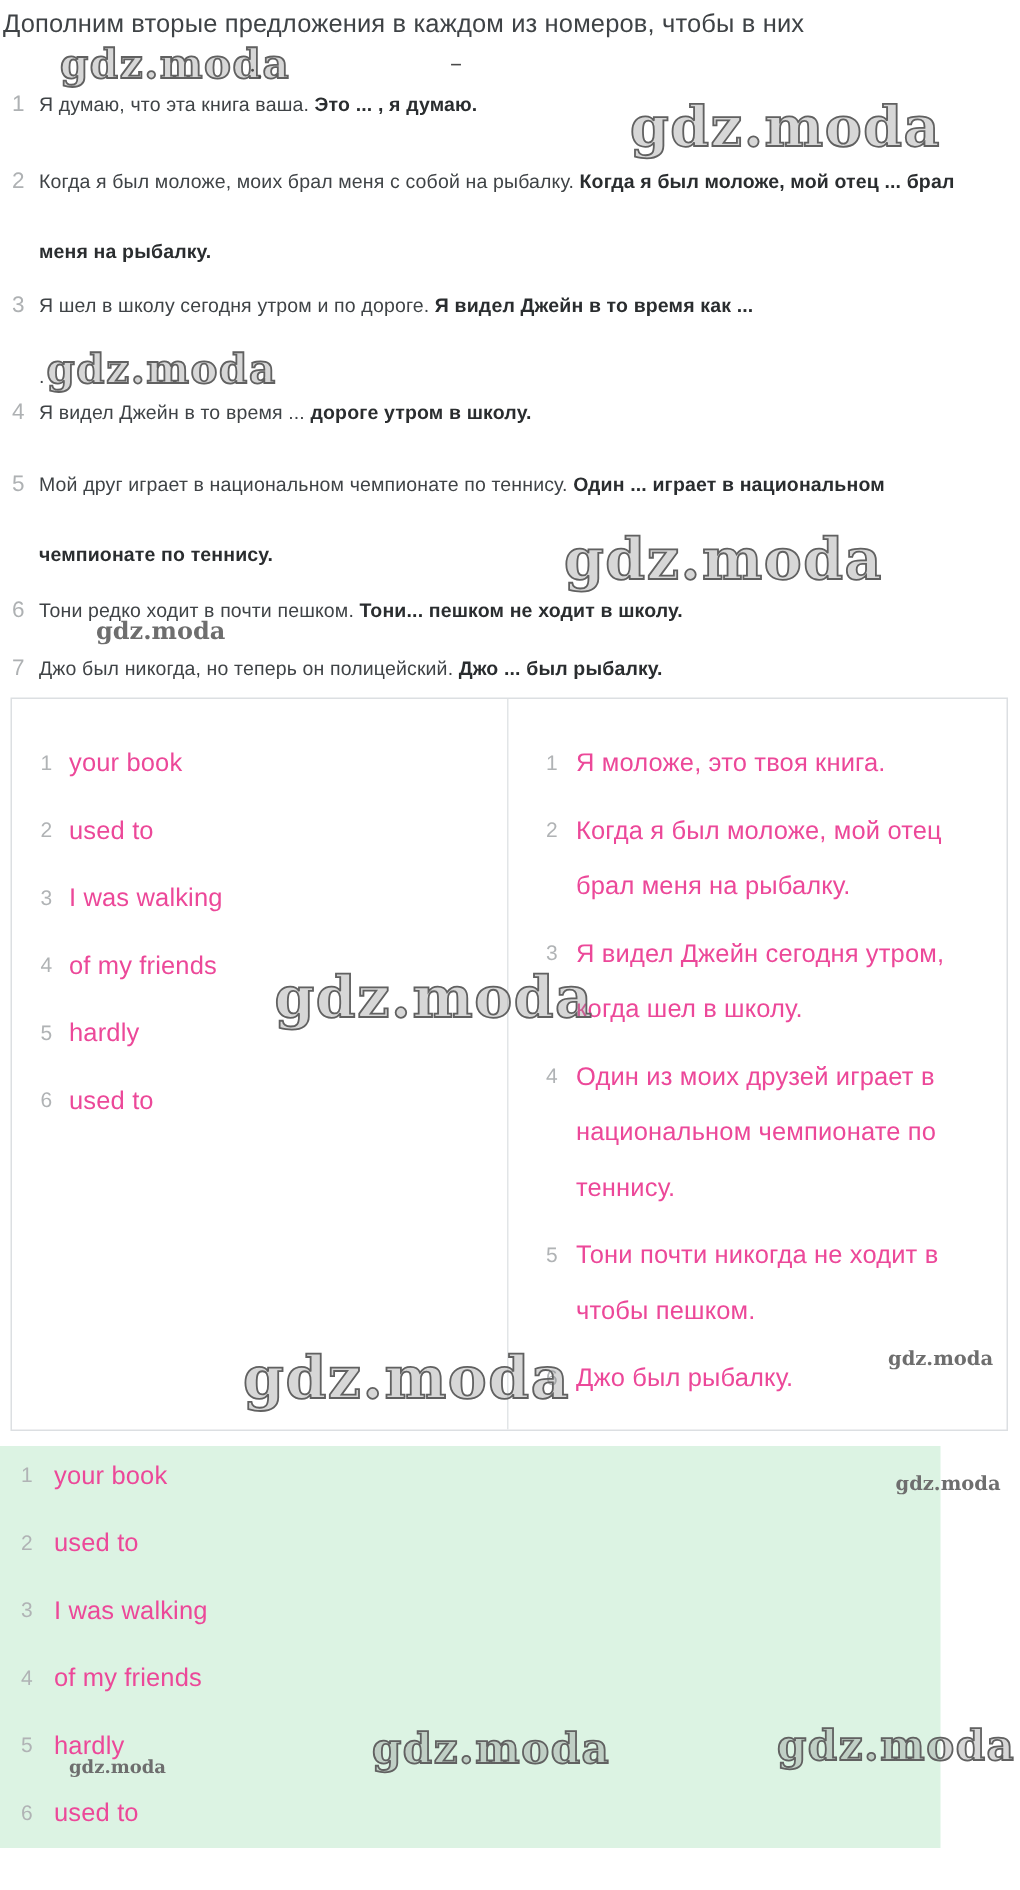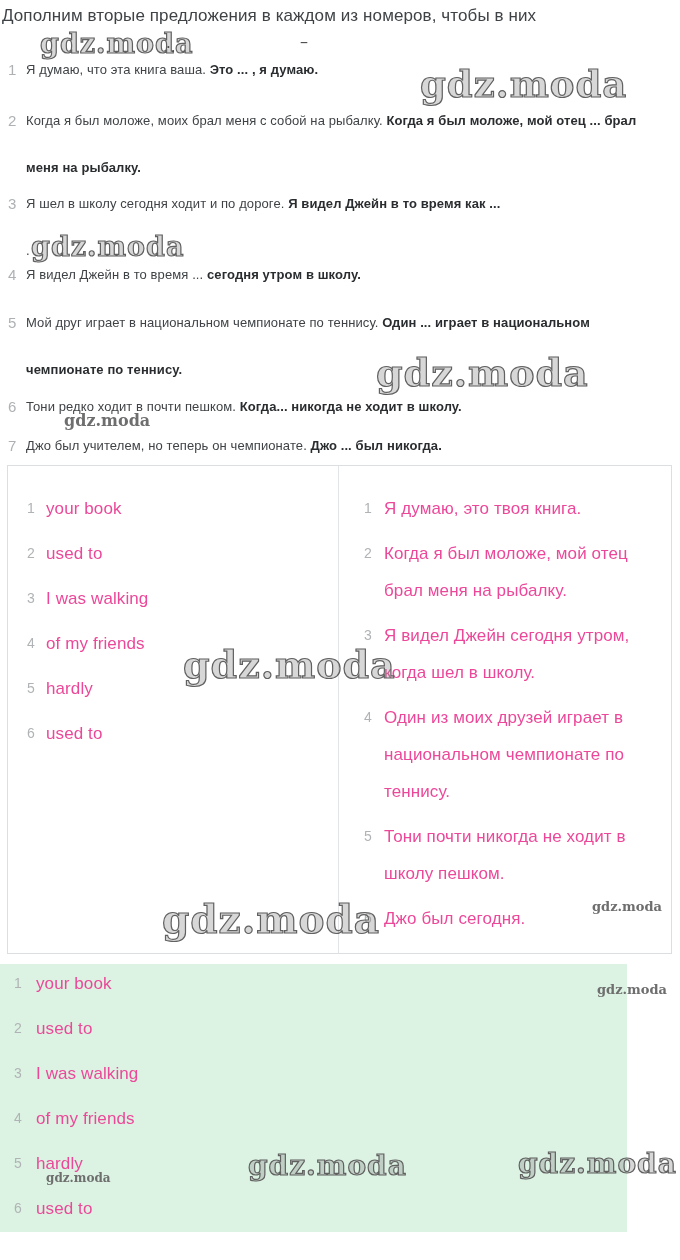--- a/index.html
+++ b/index.html
@@ -122,41 +122,41 @@
     <div class="t-body"><span>Я думаю, что эта книга ваша. </span><b>Это ... , я думаю.</b></div>
   </div>
 
   <div class="t-item" style="top:97px">
     <span class="t-num">2</span>
     <div class="t-body"><span>Когда я был моложе, моих брал меня с собой на рыбалку. </span><b>Когда я был моложе, мой отец ... брал меня на рыбалку.</b></div>
   </div>
 
   <div class="t-item" style="top:180px">
     <span class="t-num">3</span>
-    <div class="t-body"><span>Я шел в школу сегодня ходит и по дороге. </span><b>Я видел Джейн в то время как ...</b><br><span>.</span></div>
+    <div class="t-body"><span>Я шел в школу сегодня утром и по дороге. </span><b>Я видел Джейн в то время как ...</b><br><span>.</span></div>
   </div>
 
   <div class="t-item" style="top:251px">
     <span class="t-num">4</span>
-    <div class="t-body"><span>Я видел Джейн в то время ... </span><b>сегодня утром в школу.</b></div>
+    <div class="t-body"><span>Я видел Джейн в то время ... </span><b>дороге утром в школу.</b></div>
   </div>
 
   <div class="t-item" style="top:299px">
     <span class="t-num">5</span>
     <div class="t-body"><span>Мой друг играет в национальном чемпионате по теннису. </span><b>Один ... играет в национальном чемпионате по теннису.</b></div>
   </div>
 
   <div class="t-item" style="top:383px">
     <span class="t-num">6</span>
-    <div class="t-body"><span>Тони редко ходит в почти пешком. </span><b>Когда... никогда не ходит в школу.</b></div>
+    <div class="t-body"><span>Тони редко ходит в почти пешком. </span><b>Тони... пешком не ходит в школу.</b></div>
   </div>
 
   <div class="t-item" style="top:422px">
     <span class="t-num">7</span>
-    <div class="t-body"><span>Джо был учителем, но теперь он чемпионате. </span><b>Джо ... был никогда.</b></div>
+    <div class="t-body"><span>Джо был никогда, но теперь он полицейский. </span><b>Джо ... был рыбалку.</b></div>
   </div>
 
   <div class="answer-box">
     <div class="divider"></div>
   </div>
 
   <div class="col col-en">
     <div class="row">
       <span class="n">1</span>
       <span class="txt">your book</span>
@@ -179,41 +179,41 @@
     </div>
     <div class="row">
       <span class="n">6</span>
       <span class="txt">used to</span>
     </div>
   </div>
 
   <div class="col col-ru">
     <div class="row">
       <span class="n">1</span>
-      <span class="txt">Я думаю, это твоя книга.</span>
+      <span class="txt">Я моложе, это твоя книга.</span>
     </div>
     <div class="row">
       <span class="n">2</span>
       <span class="txt">Когда я был моложе, мой отец брал меня на рыбалку.</span>
     </div>
     <div class="row">
       <span class="n">3</span>
       <span class="txt">Я видел Джейн сегодня утром, когда шел в школу.</span>
     </div>
     <div class="row">
       <span class="n">4</span>
       <span class="txt">Один из моих друзей играет в национальном чемпионате по теннису.</span>
     </div>
     <div class="row">
       <span class="n">5</span>
-      <span class="txt">Тони почти никогда не ходит в школу пешком.</span>
+      <span class="txt">Тони почти никогда не ходит в чтобы пешком.</span>
     </div>
     <div class="row">
       <span class="n">6</span>
-      <span class="txt">Джо был сегодня.</span>
+      <span class="txt">Джо был рыбалку.</span>
     </div>
   </div>
 
   <div class="green-strip"></div>
 
   <div class="col col-green">
     <div class="row">
       <span class="n">1</span>
       <span class="txt">your book</span>
     </div>

